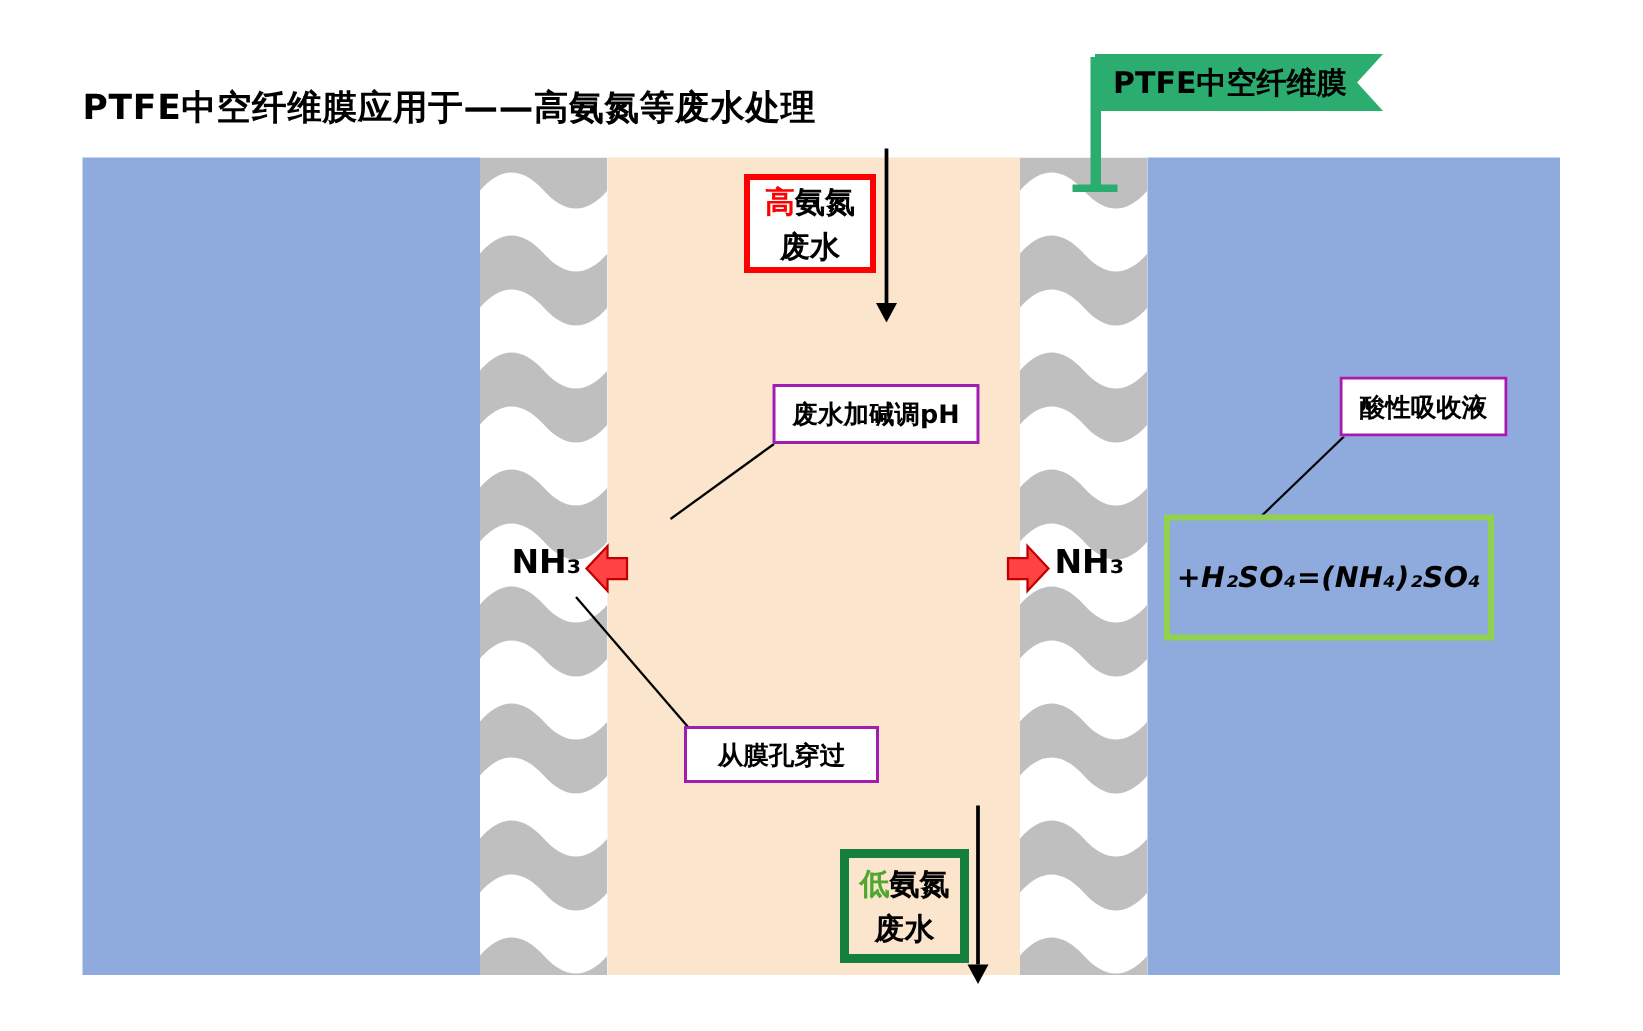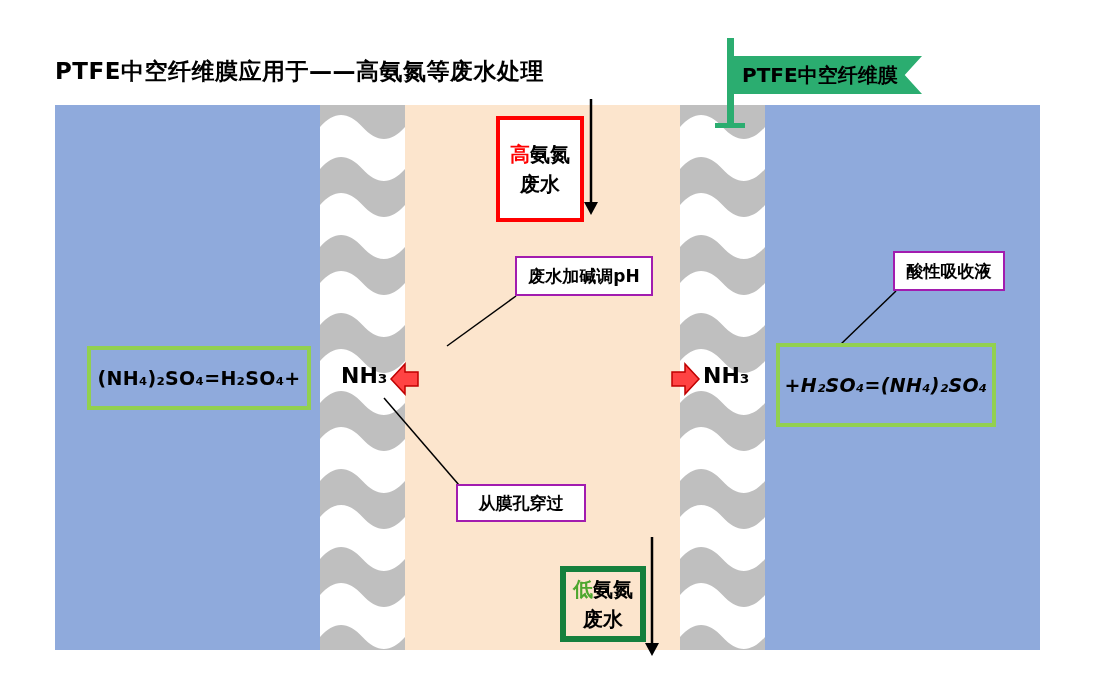--- a/index.html
+++ b/index.html
@@ -17,21 +17,21 @@
   .left-strip  { left:320px; width:85px; }
   .center-beige{ left:405px; width:275px; }
   .right-strip { left:680px; width:85px; }
   .right-blue  { left:765px; width:275px; }
   .waves { display:block; width:85px; height:545px; }
 
   .overlay { position:absolute; left:0; top:0; width:1095px; height:687px; pointer-events:none; }
 
   .box { position:absolute; display:flex; flex-direction:column; align-items:center; justify-content:center;
          font-weight:bold; color:#000; text-align:center; }
-  .feed-box   { left:496px; top:116px; width:88px;  height:106px; border:4px solid #FF0000; background:#ffffff; font-size:20px; line-height:1.5; }
+  .feed-box   { left:496px; top:116px; width:88px;  height:66px; border:4px solid #FF0000; background:#ffffff; font-size:20px; line-height:1.5; }
   .outlet-box { left:560px; top:566px; width:86px;  height:76px; border:6px solid #15803d; background:transparent; font-size:20px; line-height:1.5; }
   .hl-red   { color:#FF0000; }
   .hl-green { color:#4EA72E; }
 
   .reaction-box { left:417px; top:346px; width:253px; height:66px; border:4px solid #FFC000; background:transparent; font-size:19px; letter-spacing:0.5px; }
   .absorb-box   { border:4px solid #92D050; background:transparent; font-size:19px; letter-spacing:0.3px; }
   .absorb-left  { left:87px;  top:346px; width:224px; height:64px; }
   .absorb-right { left:776px; top:343px; width:220px; height:84px;font-style:italic; }
 
   .nh3 { position:absolute; font-size:22px; font-weight:bold; color:#000; }
@@ -40,21 +40,21 @@
 
   .callout { position:absolute; display:flex; align-items:center; justify-content:center;
              border:2px solid #a21caf; background:#ffffff; font-weight:bold; font-size:17px; color:#000; }
   .callout-ph   { left:515px; top:256px; width:138px; height:40px; }
   .callout-acid { left:893px; top:251px; width:112px; height:40px; }
   .callout-pore { left:456px; top:484px; width:130px; height:38px; }
 
   .flag-banner { position:absolute; left:730px; top:36px; width:192px; height:38px; background:#2BAD70;
                  clip-path:polygon(0 0,100% 0,91% 50%,100% 100%,0 100%);
                  display:flex; align-items:center; padding-left:12px;
-                 font-weight:bold; font-size:20px; color:#000;margin-top:20px; }
+                 font-weight:bold; font-size:20px; color:#000; }
   .flag-pole { position:absolute; left:727px; top:38px; width:7px; height:90px; background:#2BAD70; }
   .flag-foot { position:absolute; left:715px; top:123px; width:30px; height:5px; background:#2BAD70; }
 </style>
 </head>
 <body>
 
 <div class="canvas">
 
   <div class="title">PTFE中空纤维膜应用于——高氨氮等废水处理</div>
 
@@ -112,23 +112,20 @@
     <polygon points="418,372 405,372 405,364 391,379 405,394 405,386 418,386" fill="#FF4343" stroke="#C00000" stroke-width="1.5"></polygon>
     <polygon points="672,372 685,372 685,364 699,379 685,394 685,386 672,386" fill="#FF4343" stroke="#C00000" stroke-width="1.5"></polygon>
   </svg>
 
   <div class="box feed-box">
     <div><span class="hl-red">高</span><span>氨氮</span></div>
     <div>废水</div>
   </div>
 
 
-  <div class="box absorb-box absorb-left">
-    <span>(NH₄)₂SO₄=H₂SO₄+</span>
-  </div>
 
   <div class="box absorb-box absorb-right">
     <span>+H₂SO₄=(NH₄)₂SO₄</span>
   </div>
 
   <div class="nh3 nh3-left">NH₃</div>
   <div class="nh3 nh3-right">NH₃</div>
 
   <div class="callout callout-ph">废水加碱调pH</div>
   <div class="callout callout-pore">从膜孔穿过</div>

